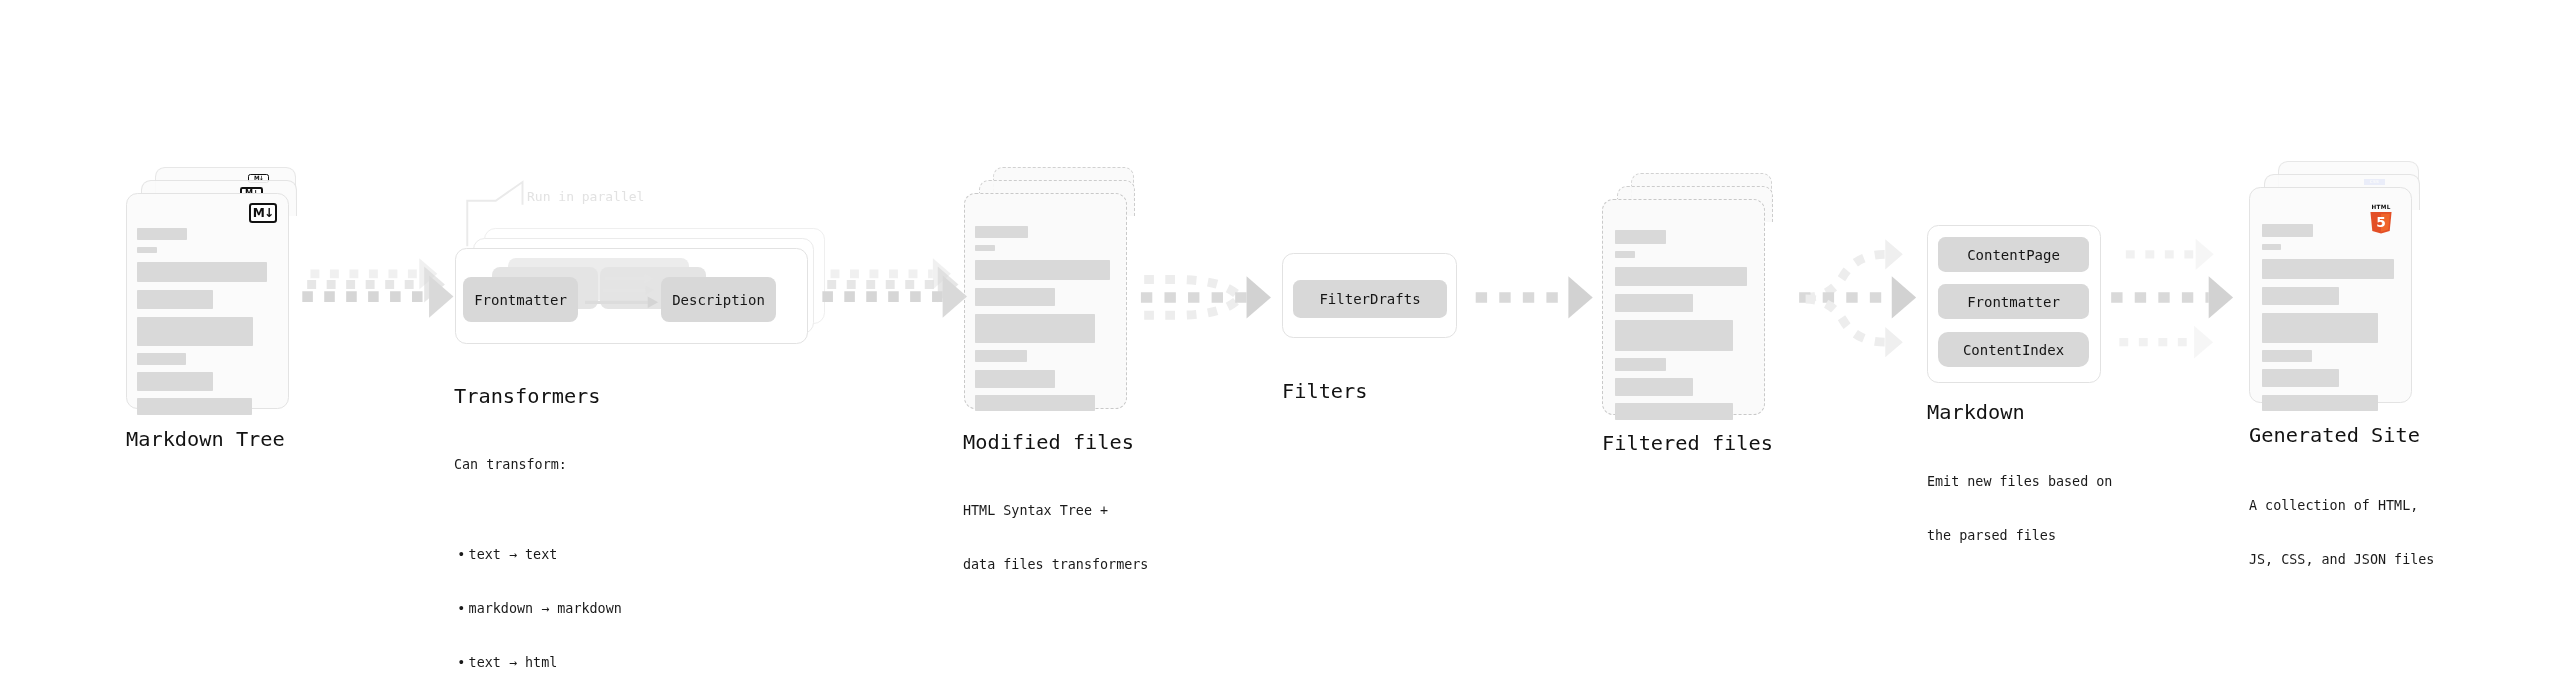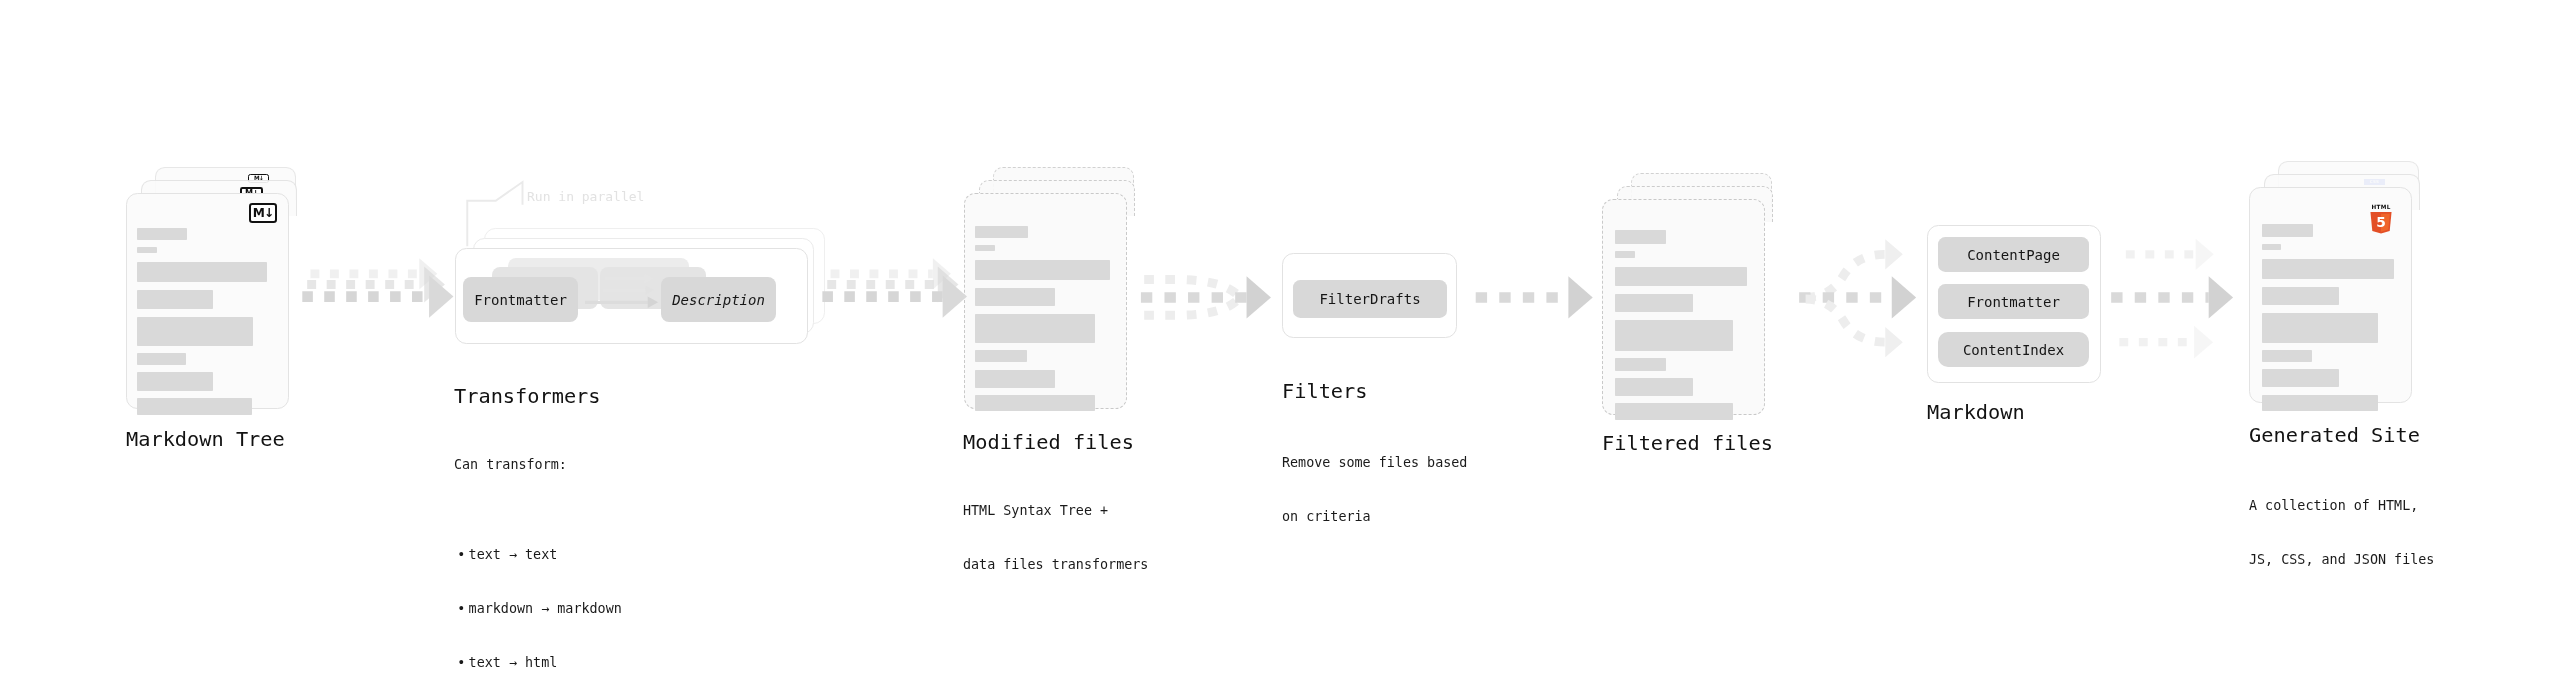--- a/index.html
+++ b/index.html
@@ -209,21 +209,21 @@
   <div class="group-box" style="left:484px; top:228px; width:341px; height:96px; border-color:#efefef;"></div>
   <div class="group-box" style="left:473px; top:238px; width:341px; height:96px; border-color:#ebebeb;"></div>
   <div class="group-box" style="left:455px; top:248px; width:353px; height:96px;"></div>
 
   <div class="chip ghost2" style="left:508px; top:258px; width:106px; height:42px;"></div>
   <div class="chip ghost2" style="left:583px; top:258px; width:106px; height:42px;"></div>
   <div class="chip ghost1" style="left:492px; top:267px; width:106px; height:42px;"></div>
   <div class="chip ghost1" style="left:600px; top:267px; width:106px; height:42px;"></div>
 
   <div class="chip" style="left:463px; top:277px; width:115px; height:45px;">Frontmatter</div>
-  <div class="chip" style="left:661px; top:277px; width:115px; height:45px;font-style:italic;">Description</div>
+  <div class="chip" style="left:661px; top:277px; width:115px; height:45px;">Description</div>
 
   <div class="parallel-label" style="left:527px; top:189px;">Run in parallel</div>
 
   <div class="stage-title" style="left:454px; top:384px;">Transformers</div>
   <div class="stage-desc" style="left:454px; top:420px;">
     <div>Can transform:</div>
     <ul>
       <li>text → text</li>
       <li>markdown → markdown</li>
       <li>text → html</li>
@@ -247,24 +247,20 @@
   </div>
   <div class="stage-title" style="left:963px; top:415px;margin-top:15px;">Modified files</div>
   <div class="stage-desc" style="left:963px; top:466px;">
     <div>HTML Syntax Tree +</div>
     <div>data files transformers</div>
   </div>
 
   <div class="group-box" style="left:1282px; top:253px; width:175px; height:85px;"></div>
   <div class="chip" style="left:1293px; top:280px; width:154px; height:38px; border-radius:7.3px;">FilterDrafts</div>
   <div class="stage-title" style="left:1282px; top:379px;">Filters</div>
-  <div class="stage-desc" style="left:1282px; top:418px;">
-    <div>Remove some files based</div>
-    <div>on criteria</div>
-  </div>
 
   <div class="doc-stack" style="left:1602px; top:173px;">
     <div class="doc-card dashed back2"></div>
     <div class="doc-card dashed back1"></div>
     <div class="doc-card dashed front"></div>
     <div class="doc-lines" style="top:57px; left:13px; width:140px;">
       <div class="dl" style="width:51px;  height:14px;"></div>
       <div class="dl" style="width:19.5px;  height:6.5px; margin-bottom:9px;"></div>
       <div class="dl" style="width:132px; height:19.5px;"></div>
       <div class="dl" style="width:78px;  height:18.7px;"></div>
@@ -274,20 +270,24 @@
       <div class="dl" style="width:118px; height:16.3px;"></div>
     </div>
   </div>
   <div class="stage-title" style="left:1602px; top:431px;">Filtered files</div>
 
   <div class="group-box" style="left:1927px; top:225px; width:174px; height:158px;"></div>
   <div class="chip" style="left:1938px; top:237px; width:151px; height:35px; border-radius:7.3px;">ContentPage</div>
   <div class="chip" style="left:1938px; top:284px; width:151px; height:35px; border-radius:7.3px;">Frontmatter</div>
   <div class="chip" style="left:1938px; top:332px; width:151px; height:35px; border-radius:10px;">ContentIndex</div>
   <div class="stage-title" style="left:1927px; top:400px;">Markdown</div>
+  <div class="stage-desc" style="left:1927px; top:437px;">
+    <div>Emit new files based on</div>
+    <div>the parsed files</div>
+  </div>
 
   <div class="doc-stack" style="left:2249px; top:161px;">
     <div class="doc-card back2"></div>
     <div class="css-chip" style="left:115px; top:18px;">CSS</div>
 
     <div class="doc-card back1"></div>
     <div class="js-chip" style="left:107px; top:32px;"></div>
 
     <div class="doc-card front"></div>
 

